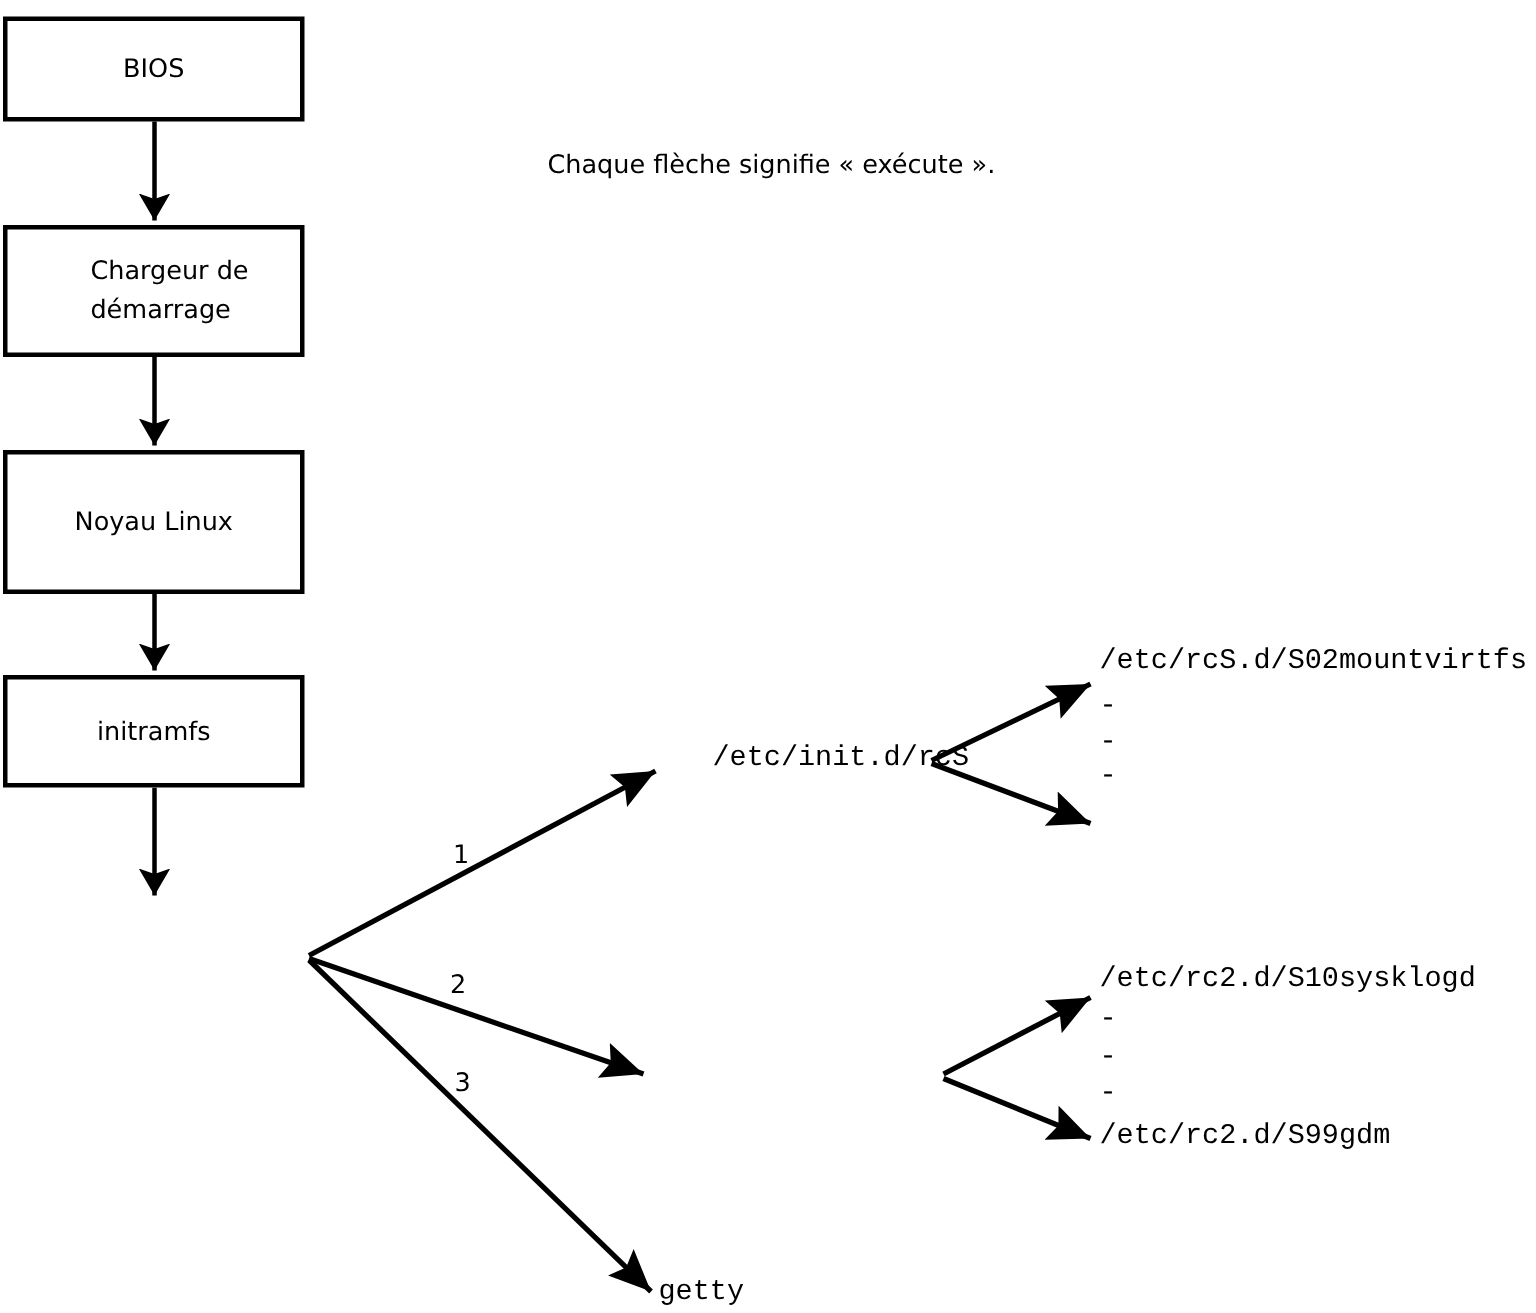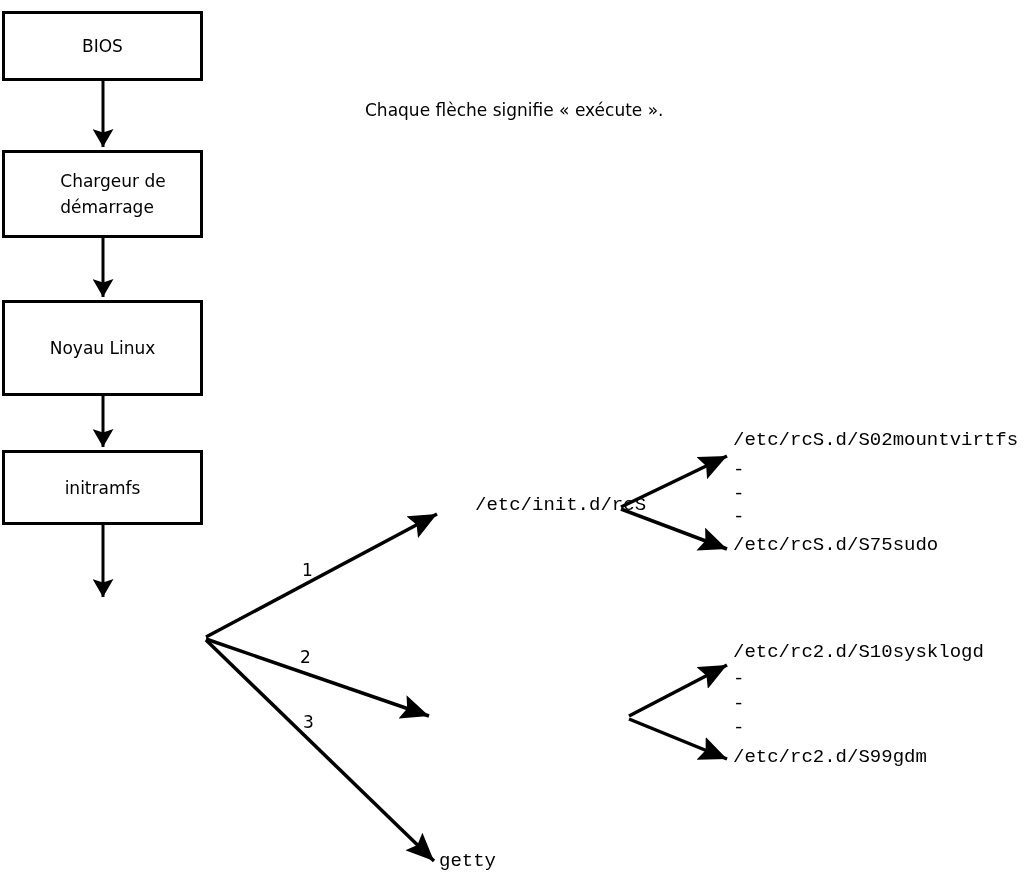--- a/index.html
+++ b/index.html
@@ -113,21 +113,20 @@
 
   <div class="elabel" id="el1">1</div>
   <div class="elabel" id="el2">2</div>
   <div class="elabel" id="el3">3</div>
 
   <div class="mono" id="t-rcs">/etc/init.d/rcS</div>
   <div class="mono" id="t-rcs-first">/etc/rcS.d/S02mountvirtfs</div>
   <div class="mono" id="t-rcs-d1">-</div>
   <div class="mono" id="t-rcs-d2">-</div>
   <div class="mono" id="t-rcs-d3">-</div>
-  <div class="mono" id="t-rcs-last">/etc/rcS.d/S75sudo</div>
 
   <div class="mono" id="t-rc2-first">/etc/rc2.d/S10sysklogd</div>
   <div class="mono" id="t-rc2-d1">-</div>
   <div class="mono" id="t-rc2-d2">-</div>
   <div class="mono" id="t-rc2-d3">-</div>
   <div class="mono" id="t-rc2-last">/etc/rc2.d/S99gdm</div>
 
   <div class="mono" id="t-getty">getty</div>
 
 </div>

